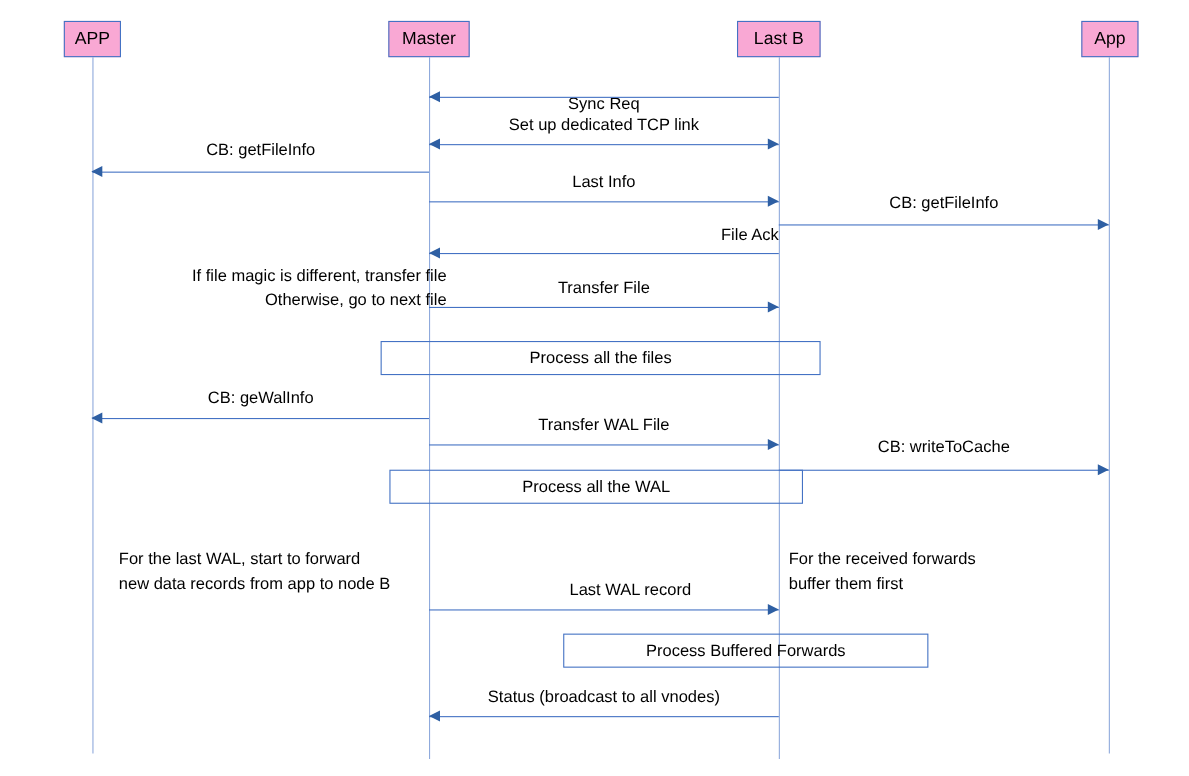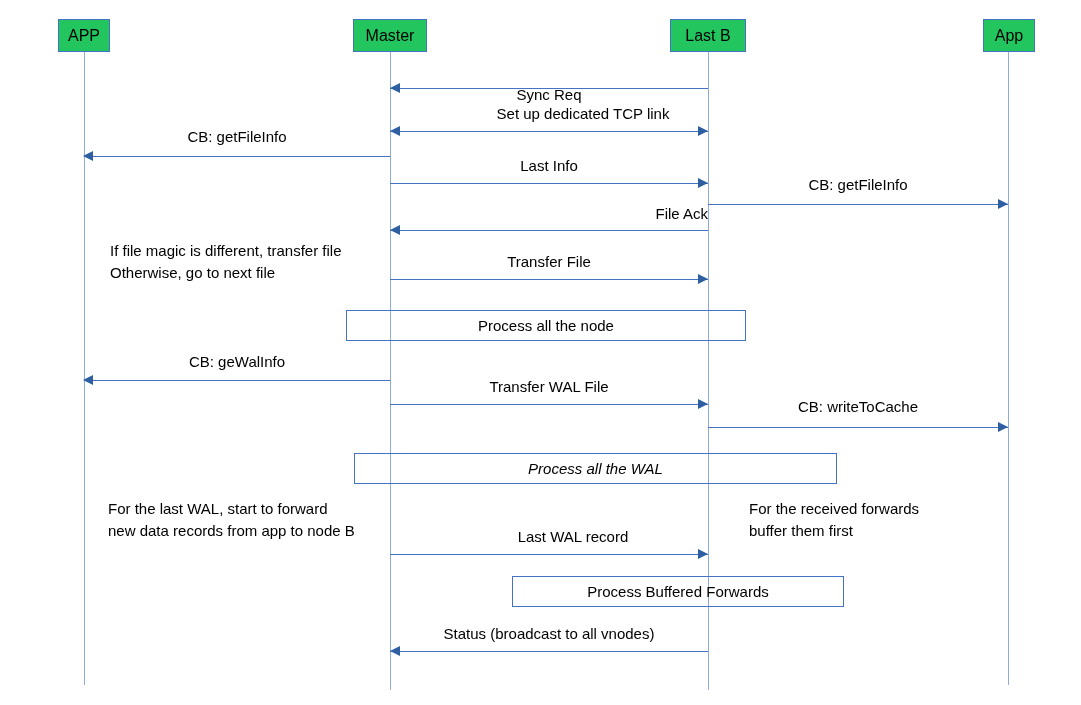--- a/index.html
+++ b/index.html
@@ -1,21 +1,21 @@
 <!DOCTYPE html>
 <html><head>
 <meta charset="utf-8">
 <style>
   html,body{margin:0;padding:0;background:#ffffff;}
   body{font-family:"Liberation Sans",sans-serif;}
   #canvas{position:relative;width:1081px;height:705px;background:#ffffff;overflow:hidden;}
 
   .lifeline-box{
     position:absolute;box-sizing:border-box;
-    border:1.5px solid #4472c4;background:#22c55e;
+    border:1.5px solid #4472c4;background:#f9a8d4;
     display:flex;align-items:center;justify-content:center;
     font-size:16px;color:#000;line-height:1;
   }
   .lifeline-line{
     position:absolute;width:1.6px;background:#8faadc;
   }
   .msg-line{
     position:absolute;height:1.3px;background:#4472c4;
   }
   .msg-label{
@@ -60,72 +60,72 @@
 
   <div class="lifeline-line" style="left:83.5px;top:52px;height:633px;"></div>
   <div class="lifeline-line" style="left:389.5px;top:52px;height:638px;"></div>
   <div class="lifeline-line" style="left:707.5px;top:52px;height:638px;"></div>
   <div class="lifeline-line" style="left:1007.5px;top:52px;height:633px;"></div>
 
   <div class="msg-label" style="left:390px;top:62px;width:318px;margin-top:24px;">Sync Req</div>
   <div class="msg-line" style="left:390px;top:88px;width:318px;"></div>
   <div class="arrow left" style="left:390px;top:83px;"></div>
 
-  <div class="msg-label" style="left:390px;top:105px;width:318px;padding-left:34px;">Set up dedicated TCP link</div>
+  <div class="msg-label" style="left:390px;top:105px;width:318px;">Set up dedicated TCP link</div>
   <div class="msg-line" style="left:390px;top:131px;width:318px;"></div>
   <div class="arrow left" style="left:390px;top:126px;"></div>
   <div class="arrow right" style="left:698px;top:126px;"></div>
 
   <div class="msg-label" style="left:84px;top:128px;width:306px;">CB: getFileInfo</div>
   <div class="msg-line" style="left:84px;top:156px;width:306px;"></div>
   <div class="arrow left" style="left:83px;top:151px;"></div>
 
   <div class="msg-label" style="left:390px;top:157px;width:318px;">Last Info</div>
   <div class="msg-line" style="left:390px;top:183px;width:318px;"></div>
   <div class="arrow right" style="left:698px;top:178px;"></div>
 
   <div class="msg-label" style="left:708px;top:176px;width:300px;">CB: getFileInfo</div>
   <div class="msg-line" style="left:708px;top:204px;width:300px;"></div>
   <div class="arrow right" style="left:998px;top:199px;"></div>
 
   <div class="msg-label" style="left:390px;top:205px;width:318px;text-align:right;">File Ack</div>
   <div class="msg-line" style="left:390px;top:230px;width:318px;"></div>
   <div class="arrow left" style="left:390px;top:225px;"></div>
 
-  <div class="note" style="left:110px;top:240px;width:280px;">If file magic is different, transfer file
+  <div class="note" style="left:126px;top:240px;width:280px;text-align:right;">If file magic is different, transfer file
 Otherwise, go to next file</div>
 
   <div class="msg-label" style="left:390px;top:253px;width:318px;">Transfer File</div>
   <div class="msg-line" style="left:390px;top:279px;width:318px;"></div>
   <div class="arrow right" style="left:698px;top:274px;"></div>
 
   <div class="proc-box" style="left:346px;top:310px;width:400px;height:31px;">
-    <span>Process all the node</span>
+    <span>Process all the files</span>
   </div>
 
   <div class="msg-label" style="left:84px;top:353px;width:306px;">CB: geWalInfo</div>
   <div class="msg-line" style="left:84px;top:380px;width:306px;"></div>
   <div class="arrow left" style="left:83px;top:375px;"></div>
 
   <div class="msg-label" style="left:390px;top:378px;width:318px;">Transfer WAL File</div>
   <div class="msg-line" style="left:390px;top:404px;width:318px;"></div>
   <div class="arrow right" style="left:698px;top:399px;"></div>
 
   <div class="msg-label" style="left:708px;top:398px;width:300px;">CB: writeToCache</div>
   <div class="msg-line" style="left:708px;top:427px;width:300px;"></div>
   <div class="arrow right" style="left:998px;top:422px;"></div>
 
-  <div class="proc-box" style="left:354px;top:453px;width:483px;height:31px;font-style:italic;">
+  <div class="proc-box" style="left:354px;top:427px;width:376px;height:31px;">
     <span>Process all the WAL</span>
   </div>
 
   <div class="note" style="left:108px;top:498px;width:290px;">For the last WAL, start to forward
 new data records from app to node B</div>
 
-  <div class="note" style="left:717px;top:498px;width:250px;margin-left:32px;">For the received forwards
+  <div class="note" style="left:717px;top:498px;width:250px;">For the received forwards
 buffer them first</div>
 
   <div class="msg-label" style="left:390px;top:528px;width:318px;margin-left:24px;">Last WAL record</div>
   <div class="msg-line" style="left:390px;top:554px;width:318px;"></div>
   <div class="arrow right" style="left:698px;top:549px;"></div>
 
   <div class="proc-box" style="left:512px;top:576px;width:332px;height:31px;">
     <span>Process Buffered Forwards</span>
   </div>
 

